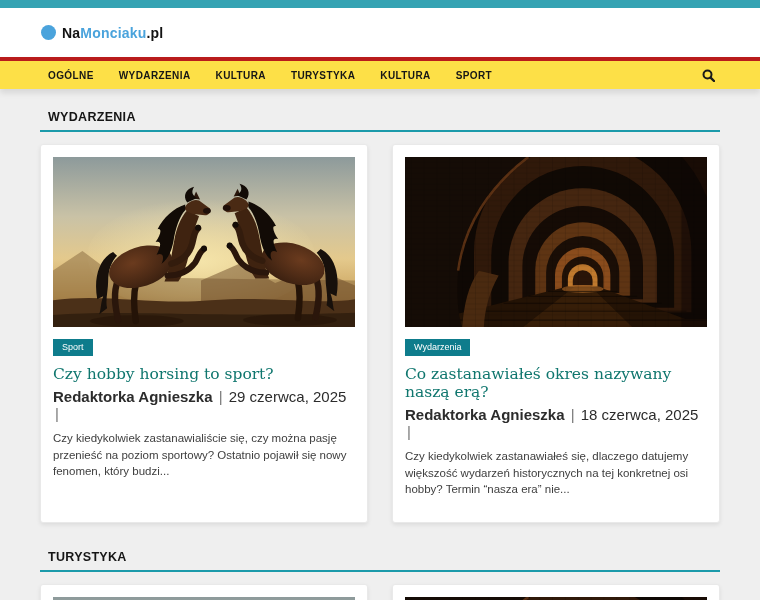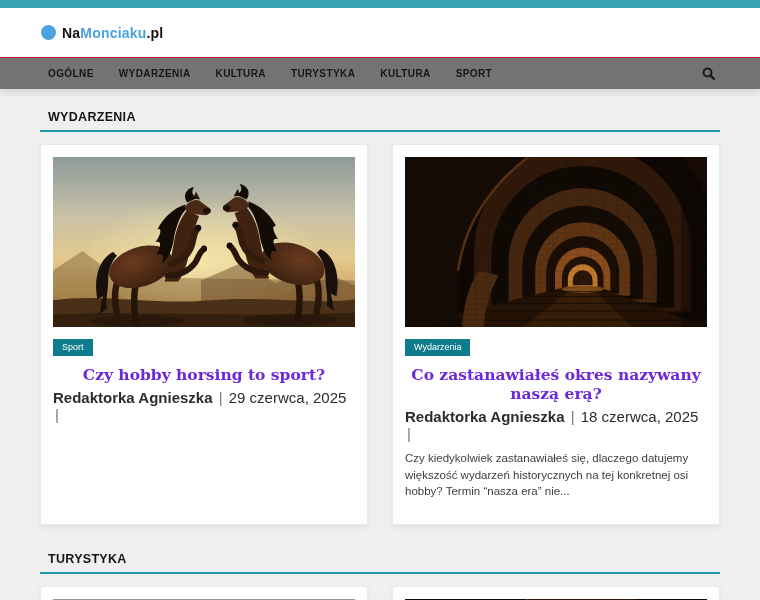--- a/index.html
+++ b/index.html
@@ -17,22 +17,22 @@
   
   header { background: #fff; }
   .logo-row { height: 49px; display: flex; align-items: center; padding-left: 41px; }
   .logo { display: flex; align-items: center; gap: 6px; text-decoration: none; cursor: pointer; }
   .logo-circle { width: 15px; height: 15px; border-radius: 50%; background: #4aa3dc; }
   .logo-text { font-size: 14px; font-weight: bold; color: #121212; letter-spacing: .2px; }
   .logo-text .mid { color: #4aa3dc; }
 
   
   nav {
-    background: #737373; height: 32px; display: flex; align-items: center;
-    padding: 0 45px 0 48px; border-top: 1px solid #b91c1c;
+    background: #fde047; height: 32px; display: flex; align-items: center;
+    padding: 0 45px 0 48px; border-top: 4px solid #b91c1c;
     box-shadow: 0 4px 6px rgba(0,0,0,.10); position: relative; z-index: 2;
   }
   nav a {
     font-size: 10px; font-weight: bold; color: #161616; text-decoration: none;
     margin-right: 25px; letter-spacing: .4px; cursor: pointer;
   }
   .search-btn { margin-left: auto; background: none; border: none; cursor: pointer; display: flex; align-items: center; }
   .search-btn svg { display: block; }
 
   
@@ -48,22 +48,22 @@
     box-shadow: 0 2px 4px rgba(0,0,0,.08);
     padding: 12px 12px 24px; width: 328px; flex: 0 0 auto;
   }
   .thumb { display: block; width: 302px; height: 170px; overflow: hidden; background: #000; cursor: pointer; }
   .thumb svg { width: 100%; height: 100%; display: block; }
   .badge {
     display: inline-block; background: #0e7c8c; color: #fff; font-size: 9px;
     padding: 3px 9px 4px; margin-top: 12px; text-decoration: none; cursor: pointer;
   }
   .card h3 {
-    font-family: "DejaVu Serif", serif; font-size: 15.5px; font-weight: bold;
-    color: #6d28d9; margin: 9px 0 5px; cursor: pointer; text-align: center;
+    font-family: "DejaVu Serif", serif; font-size: 15.5px; font-weight: normal;
+    color: #0f766e; margin: 9px 0 5px; cursor: pointer;
   }
   .meta { font-size: 15px; color: #2c2c2c; }
   .meta .author { font-weight: bold; }
   .meta .sep { color: #777; margin: 0 2px; }
   .excerpt { font-size: 11.5px; color: #3e3e3e; line-height: 1.45; margin-top: 8px; }
 
   .defs-hidden { position: absolute; width: 0; height: 0; overflow: hidden; }
 </style>
 </head>
 <body>
@@ -191,20 +191,21 @@
               </svg>
           </a>
           <a class="badge">Sport</a>
           <h3>Czy hobby horsing to sport?</h3>
           <div class="meta">
             <span class="author">Redaktorka Agnieszka</span>
             <span class="sep">|</span>
             <span class="date">29 czerwca, 2025</span>
             <span class="sep">|</span>
           </div>
+          <p class="excerpt">Czy kiedykolwiek zastanawialiście się, czy można pasję przenieść na poziom sportowy? Ostatnio pojawił się nowy fenomen, który budzi...</p>
         </article>
 
         <article class="card">
           <a class="thumb">
             <svg>
                 <use href="#art-tunnel"></use>
               </svg>
           </a>
           <a class="badge">Wydarzenia</a>
           <h3>Co zastanawiałeś okres nazywany naszą erą?</h3>

